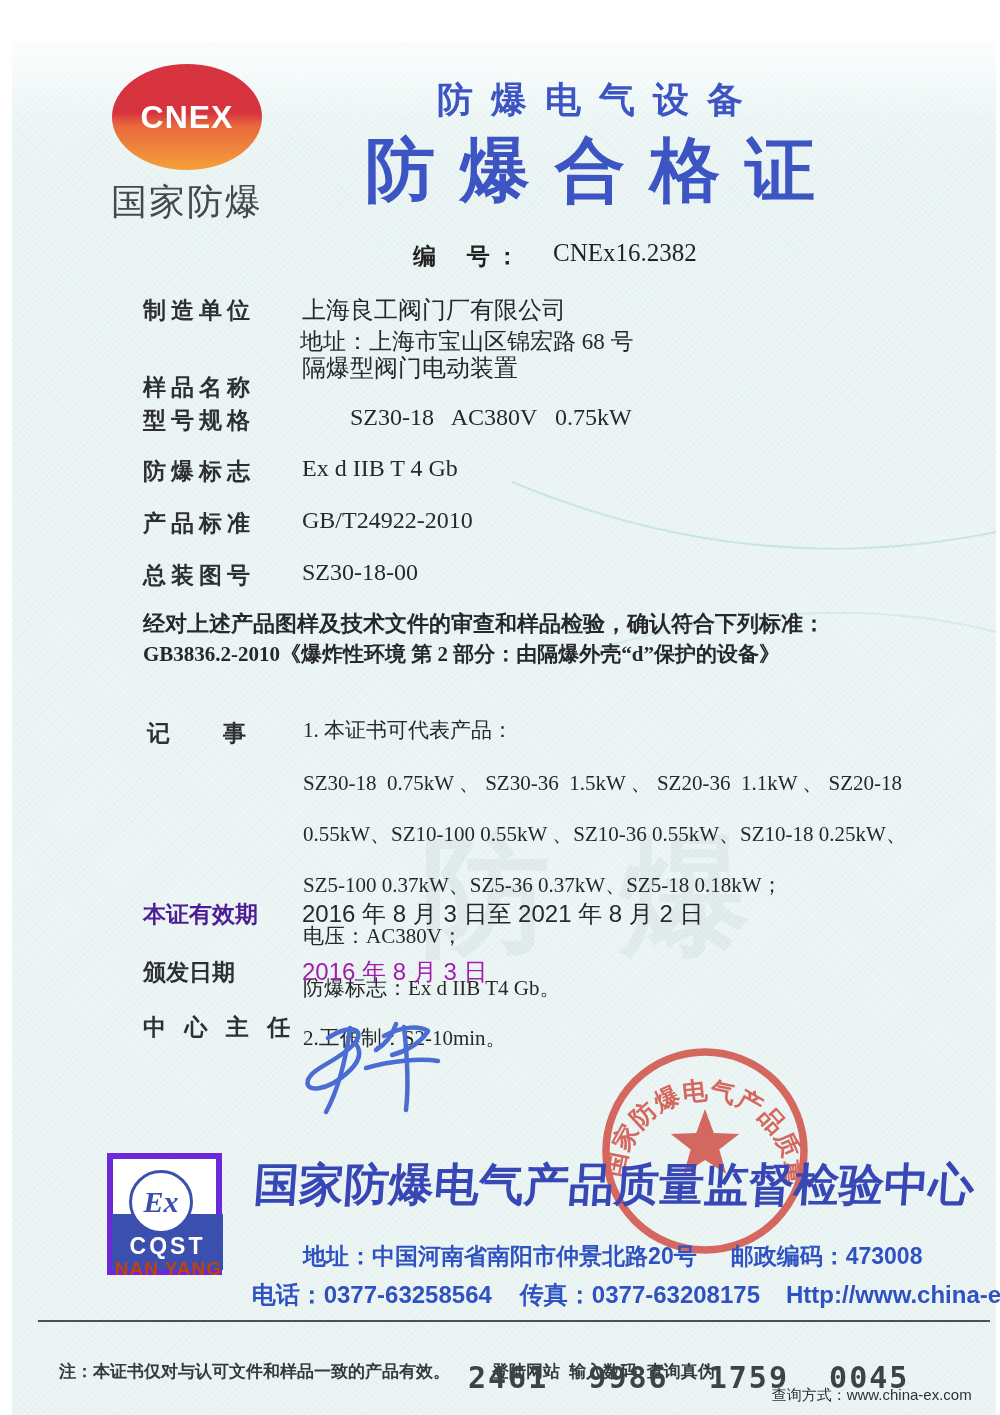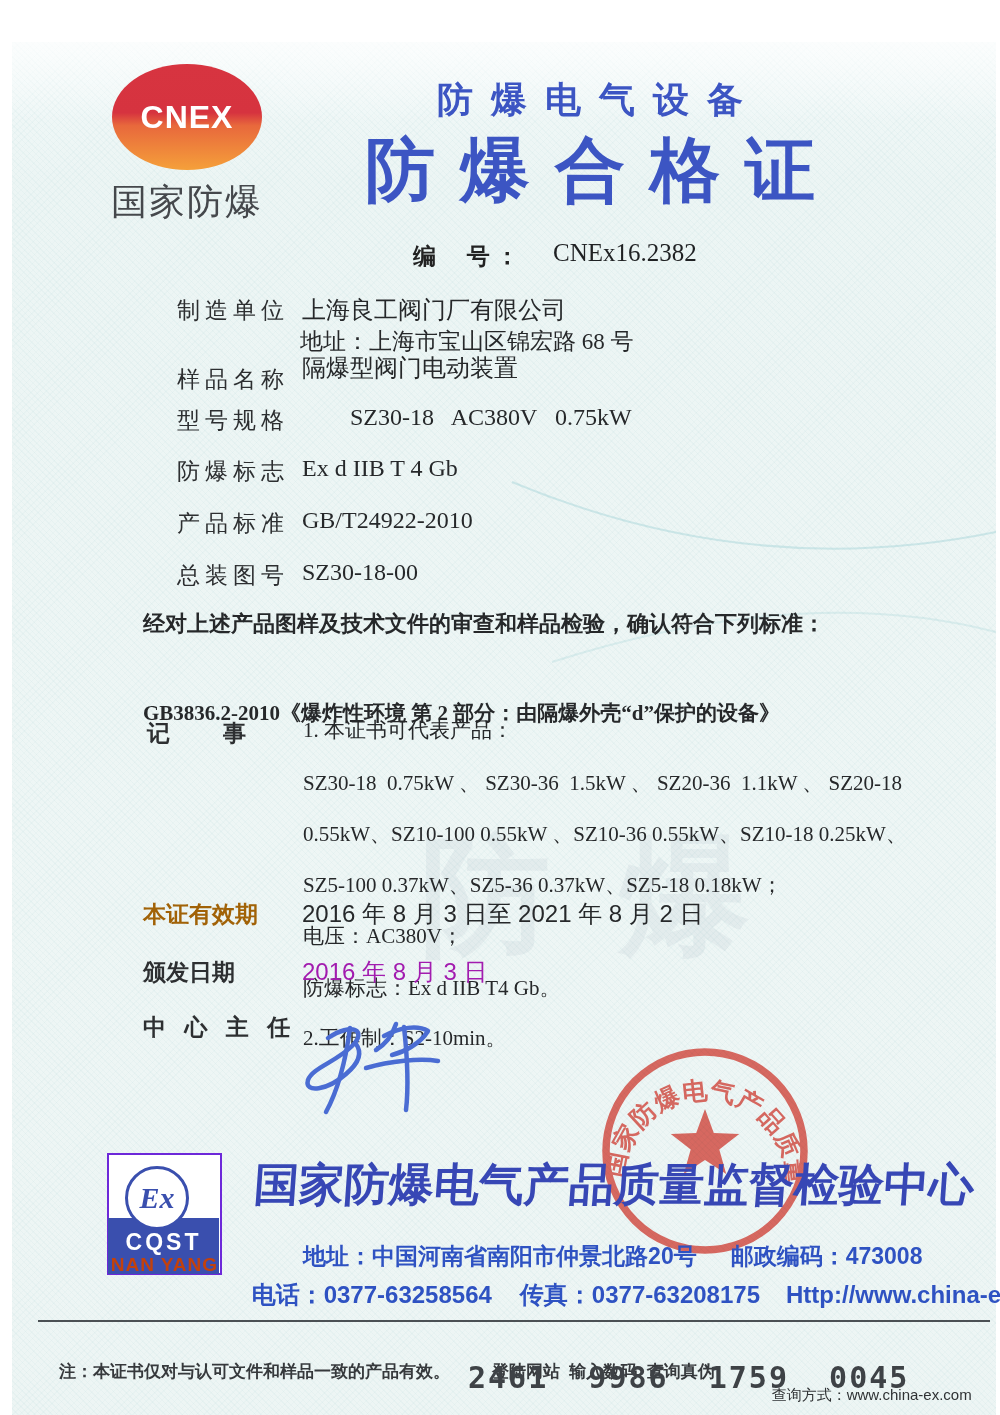--- a/index.html
+++ b/index.html
@@ -6,21 +6,21 @@
   #page{position:relative;width:1000px;height:1415px;overflow:hidden;background:#ffffff;
         font-family:"Liberation Sans",sans-serif;}
   #cert{position:absolute;left:12px;top:42px;width:984px;height:1373px;
         background:
           repeating-linear-gradient(45deg, rgba(168,208,210,0.10) 0 1px, rgba(0,0,0,0) 1px 4px),
           repeating-linear-gradient(-45deg, rgba(168,208,210,0.08) 0 1px, rgba(0,0,0,0) 1px 5px),
           linear-gradient(180deg,#f2f9f9 0%,#ecf5f4 10%,#eef6f5 60%,#edf5f4 100%);}
   .abs{position:absolute;}
   .hei{font-family:"Liberation Sans",sans-serif;}
   .song{font-family:"Liberation Serif",serif;}
-  .label{font-size:23px;font-weight:400;color:#2d2f31;letter-spacing:5px;white-space:pre;margin-left:34px;}
+  .label{font-size:23px;font-weight:700;color:#2d2f31;letter-spacing:5px;white-space:pre;}
   .value{font-size:24px;color:#26282a;white-space:pre;}
   .remark-line{position:relative;font-size:21px;line-height:25.5px;color:#26282a;white-space:pre;}
   .std-line{font-size:21px;line-height:26.5px;color:#26282a;white-space:pre;font-weight:bold;}
   .contact{font-weight:700;color:#2e52c2;}
   svg{display:block;}
 </style>
 </head>
 <body>
 
 <div id="page">
@@ -44,50 +44,50 @@
   <div class="abs hei" style="left:330px;top:76px;width:520px;text-align:center;font-size:36px;font-weight:700;color:#3c55c3;letter-spacing:18px;text-indent:18px;">防爆电气设备</div>
   <div class="abs hei" style="left:300px;top:124px;width:580px;text-align:center;font-size:70px;font-weight:700;color:#3c55c3;letter-spacing:25px;text-indent:25px;font-family:Liberation Serif, serif;">防爆合格证</div>
 
   <div class="abs hei" style="left:413px;top:241px;font-size:23px;font-weight:700;color:#222;white-space:pre;letter-spacing:6px;">编  号：</div>
   <div class="abs song" style="left:553px;top:239px;font-size:25px;color:#1f2123;">CNEx16.2382</div>
 
   <div class="abs label" style="left:143px;top:295px;">制造单位</div>
   <div class="abs value song" style="left:302px;top:294px;">上海良工阀门厂有限公司</div>
   <div class="abs value song" style="left:300px;top:326px;font-size:23px;">地址：上海市宝山区锦宏路 68 号</div>
 
-  <div class="abs label" style="left:143px;top:364px;">样品名称</div>
+  <div class="abs label" style="left:143px;top:372px;">样品名称</div>
   <div class="abs value song" style="left:302px;top:352px;">隔爆型阀门电动装置</div>
 
   <div class="abs label" style="left:143px;top:405px;">型号规格</div>
   <div class="abs value song" style="left:302px;top:404px;margin-left:48px;">SZ30-18   AC380V   0.75kW</div>
 
   <div class="abs label" style="left:143px;top:456px;">防爆标志</div>
   <div class="abs value song" style="left:302px;top:455px;">Ex d IIB T 4 Gb</div>
 
   <div class="abs label" style="left:143px;top:508px;">产品标准</div>
   <div class="abs value song" style="left:302px;top:507px;">GB/T24922-2010</div>
 
   <div class="abs label" style="left:143px;top:560px;">总装图号</div>
   <div class="abs value song" style="left:302px;top:559px;">SZ30-18-00</div>
 
   <div class="abs std-line song" style="left:143px;top:611px;font-size:22px;">经对上述产品图样及技术文件的审查和样品检验，确认符合下列标准：</div>
-  <div class="abs std-line song" style="left:143px;top:700px;">GB3836.2-2010《爆炸性环境 第 2 部分：由隔爆外壳“d”保护的设备》</div>
+  <div class="abs std-line song" style="left:143px;top:641px;">GB3836.2-2010《爆炸性环境 第 2 部分：由隔爆外壳“d”保护的设备》</div>
 
   <div class="abs song" style="left:420px;top:810px;font-size:130px;font-weight:700;color:rgba(150,168,185,0.12);letter-spacing:70px;white-space:pre;">防爆</div>
 
   <div class="abs" style="left:147px;top:718px;font-size:23px;font-weight:600;color:#2d2f31;letter-spacing:53px;white-space:pre;">记事</div>
   <div class="abs remark-line song" style="left:303px;top:718px;">1. 本证书可代表产品：</div>
   <div class="abs remark-line song" style="left:303px;top:745px;">SZ30-18  0.75kW 、 SZ30-36  1.5kW 、 SZ20-36  1.1kW 、 SZ20-18</div>
   <div class="abs remark-line song" style="left:303px;top:771px;">0.55kW、SZ10-100 0.55kW 、SZ10-36 0.55kW、SZ10-18 0.25kW、</div>
   <div class="abs remark-line song" style="left:303px;top:796px;">SZ5-100 0.37kW、SZ5-36 0.37kW、SZ5-18 0.18kW；</div>
   <div class="abs remark-line song" style="left:303px;top:822px;">电压：AC380V；</div>
   <div class="abs remark-line song" style="left:303px;top:848px;">防爆标志：Ex d IIB T4 Gb。</div>
   <div class="abs remark-line song" style="left:303px;top:873px;">2.工作制：S2-10min。</div>
 
-  <div class="abs hei" style="left:143px;top:899px;font-size:23px;font-weight:600;color:#a16207;">本证有效期</div>
+  <div class="abs hei" style="left:143px;top:899px;font-size:23px;font-weight:600;color:#4c1d95;">本证有效期</div>
   <div class="abs hei" style="left:302px;top:898px;font-size:24px;font-weight:500;color:#26282a;white-space:pre;">2016 年 8 月 3 日至 2021 年 8 月 2 日</div>
 
   <div class="abs hei" style="left:143px;top:957px;font-size:23px;font-weight:600;color:#2d2f31;">颁发日期</div>
   <div class="abs hei" style="left:302px;top:956px;font-size:24px;font-weight:500;color:#a21caf;white-space:pre;">2016 年 8 月 3 日</div>
 
   <div class="abs hei" style="left:143px;top:1012px;font-size:23px;font-weight:600;color:#2d2f31;letter-spacing:6px;white-space:pre;">中 心 主 任</div>
 
   <svg class="abs" style="left:298px;top:1014px;" width="175" height="108" viewBox="0 0 175 108">
     <g fill="none" stroke="#4a6cd3" stroke-width="4.5" stroke-linecap="round" stroke-linejoin="round">
       <path d="M30,24 C54,8 70,16 54,32 C38,48 14,54 10,66 C6,80 30,76 48,60 C62,48 64,38 58,30"></path>
@@ -103,21 +103,21 @@
     <circle cx="108" cy="108" r="99" fill="none" stroke="#e4574e" stroke-width="7.5"></circle>
     <polygon points="108,66 99.2,89.9 73.8,90.9 93.7,106.6 86.8,131.1 108,117 129.2,131.1 122.3,106.6 142.2,90.9 116.8,89.9" fill="#e4574e"></polygon>
     <defs>
       <path id="sealArc" d="M 26 138 A 82 82 0 1 1 190 138"></path>
     </defs>
     <text font-size="25" font-weight="700" fill="#e4574e" font-family="'Liberation Serif',serif" letter-spacing="1">
       <textPath href="#sealArc" startOffset="1%">国家防爆电气产品质量监督检验中心</textPath>
     </text>
   </svg>
 
-  <div class="abs" style="left:107px;top:1153px;width:115px;height:122px;border:2px solid #6d28d9;background:#ffffff;box-sizing:border-box;">
+  <div class="abs" style="left:107px;top:1153px;width:115px;height:122px;border:6px solid #6d28d9;background:#ffffff;box-sizing:border-box;">
     <div class="abs" style="left:-1px;bottom:-1px;width:111px;height:56px;background:#3a4fae;"></div>
     <div class="abs" style="left:16px;top:11px;width:58px;height:58px;border:3px solid #3a4fae;border-radius:50%;background:#ffffff;
                 display:flex;align-items:center;justify-content:center;">
       <span style="color:#3a4fae;font-weight:800;font-size:30px;font-style:italic;font-family:'Liberation Serif',serif;">Ex</span>
     </div>
     <div class="abs hei" style="left:0;top:74px;width:109px;text-align:center;color:#ffffff;font-weight:700;font-size:23px;letter-spacing:3px;">CQST</div>
     <div class="abs hei" style="left:0;top:99px;width:109px;text-align:right;color:#c2410c;font-weight:700;font-size:19px;letter-spacing:1px;">NAN YANG</div>
   </div>
 
   <div class="abs song" style="left:238px;top:1155px;width:752px;text-align:center;font-size:45px;font-weight:700;color:#3747b5;transform:skewX(-4deg);">国家防爆电气产品质量监督检验中心</div>

